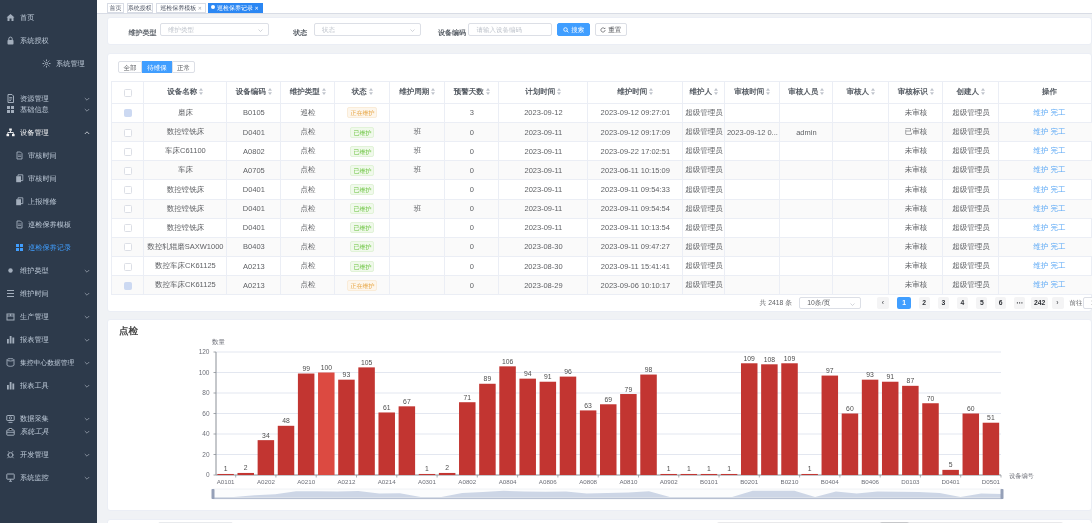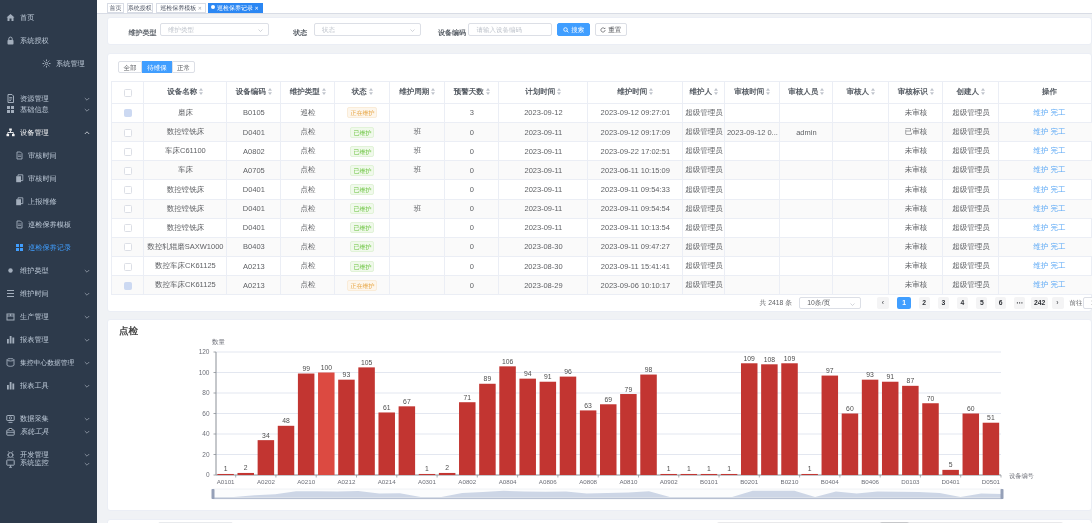--- a/index.html
+++ b/index.html
@@ -292,21 +292,21 @@
           <path d="M3.3 2.8 L2 1.2 M5.7 2.8 L7 1.2 M1 5 H2.2 M6.8 5 H8 M2.5 7 L1.4 8.2 M6.5 7 L7.6 8.2" stroke="#a3aebc" stroke-width="0.8"></path>
         </svg>
       </span>
       <span class="txt">开发管理</span>
       <span class="chev">
         <svg class="icon" width="6" height="6" viewBox="0 0 6 6">
           <path d="M0.8 2 L3 4.2 L5.2 2" stroke="#8a93a0" stroke-width="0.9" fill="none"></path>
         </svg>
       </span>
     </div>
-<div class="mi" style="top:452px;font-family:Liberation Mono, monospace;">
+<div class="mi" style="top:466px;">
       <span class="ico">
         <svg class="icon" width="9" height="9" viewBox="0 0 9 9">
           <rect x="0.8" y="1" width="7.4" height="5.2" rx="0.5" fill="none" stroke="#a3aebc" stroke-width="1"></rect>
           <path d="M3 8.3 H6 M4.5 6.2 V8.3" stroke="#a3aebc" stroke-width="0.9"></path>
         </svg>
       </span>
       <span class="txt">系统监控</span>
       <span class="chev">
         <svg class="icon" width="6" height="6" viewBox="0 0 6 6">
           <path d="M0.8 2 L3 4.2 L5.2 2" stroke="#8a93a0" stroke-width="0.9" fill="none"></path>

